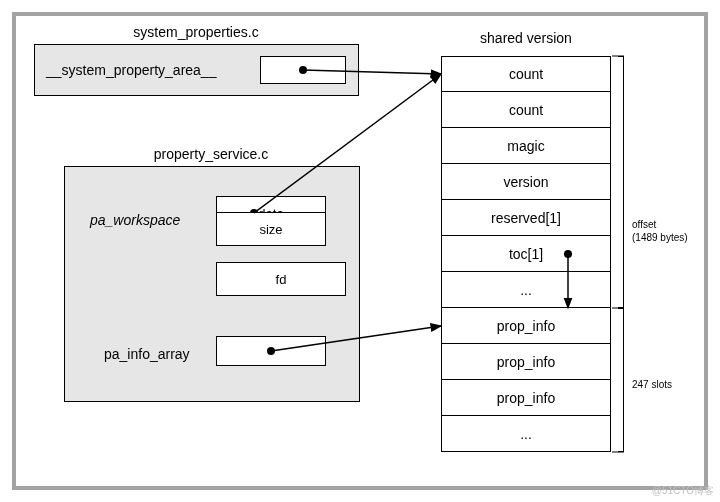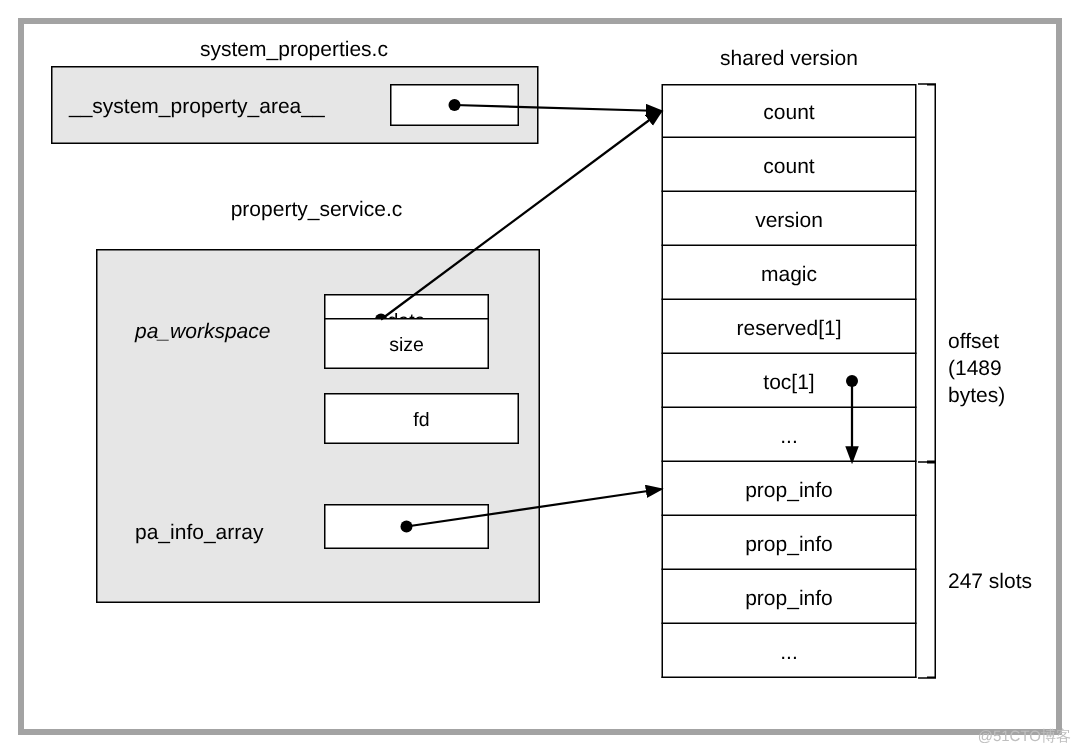--- a/index.html
+++ b/index.html
@@ -66,21 +66,21 @@
   .mem-cell:first-child { border-top: 1px solid #000; }
   .bracket {
     position: absolute;
     border-right: 1px solid #000;
     border-top: 1px solid #000;
     border-bottom: 1px solid #000;
     width: 6px;
   }
   .ann-label {
     position: absolute;
-    font-size: 14px;
+    font-size: 10px;
     text-align: left;
     line-height: 1.3;
   }
   .dot {
     position: absolute;
     width: 8px;
     height: 8px;
     background: #000;
     border-radius: 50%;
   }
@@ -103,40 +103,40 @@
 <body>
 
 <div class="canvas">
 
   <div class="module-label" style="left:90px; top:8px; width:180px;">system_properties.c</div>
   <div class="module-box" style="left:18px; top:28px; width:325px; height:52px;"></div>
   <div class="var-label" style="left:30px; top:46px;">__system_property_area__</div>
   <div class="small-cell" style="left:244px; top:40px; width:86px; height:28px;"></div>
   <div class="dot" style="left:283px; top:50px;"></div>
 
-  <div class="module-label" style="left:110px; top:115px; width:170px;">property_service.c</div>
+  <div class="module-label" style="left:110px; top:130px; width:170px;">property_service.c</div>
   <div class="module-box" style="left:48px; top:150px; width:296px; height:236px;"></div>
 
   <div class="var-label" style="left:74px; top:196px;font-style:italic;">pa_workspace</div>
   <div class="small-cell" style="left:200px; top:180px; width:110px; height:34px;">data</div>
   <div class="dot" style="left:234px; top:193px;"></div>
   <div class="small-cell" style="left:200px; top:196px; width:110px; height:34px;">size</div>
   <div class="small-cell" style="left:200px; top:246px; width:130px; height:34px;">fd</div>
 
-  <div class="var-label" style="left:74px; top:330px;">pa_info_array</div>
+  <div class="var-label" style="left:88px; top:330px;">pa_info_array</div>
   <div class="small-cell" style="left:200px; top:320px; width:110px; height:30px;"></div>
   <div class="dot" style="left:251px; top:331px;"></div>
 
   <div class="module-label" style="left:440px; top:14px; width:140px;">shared version</div>
 
   <div class="mem-col">
     <div class="mem-cell">count</div>
     <div class="mem-cell">count</div>
+    <div class="mem-cell">magic</div>
     <div class="mem-cell">version</div>
-    <div class="mem-cell">magic</div>
     <div class="mem-cell">reserved[1]</div>
     <div class="mem-cell">toc[1]</div>
     <div class="mem-cell">...</div>
     <div class="mem-cell">prop_info</div>
     <div class="mem-cell">prop_info</div>
     <div class="mem-cell">prop_info</div>
     <div class="mem-cell">...</div>
   </div>
 
   <div class="dot" style="left:548px; top:234px;"></div>

